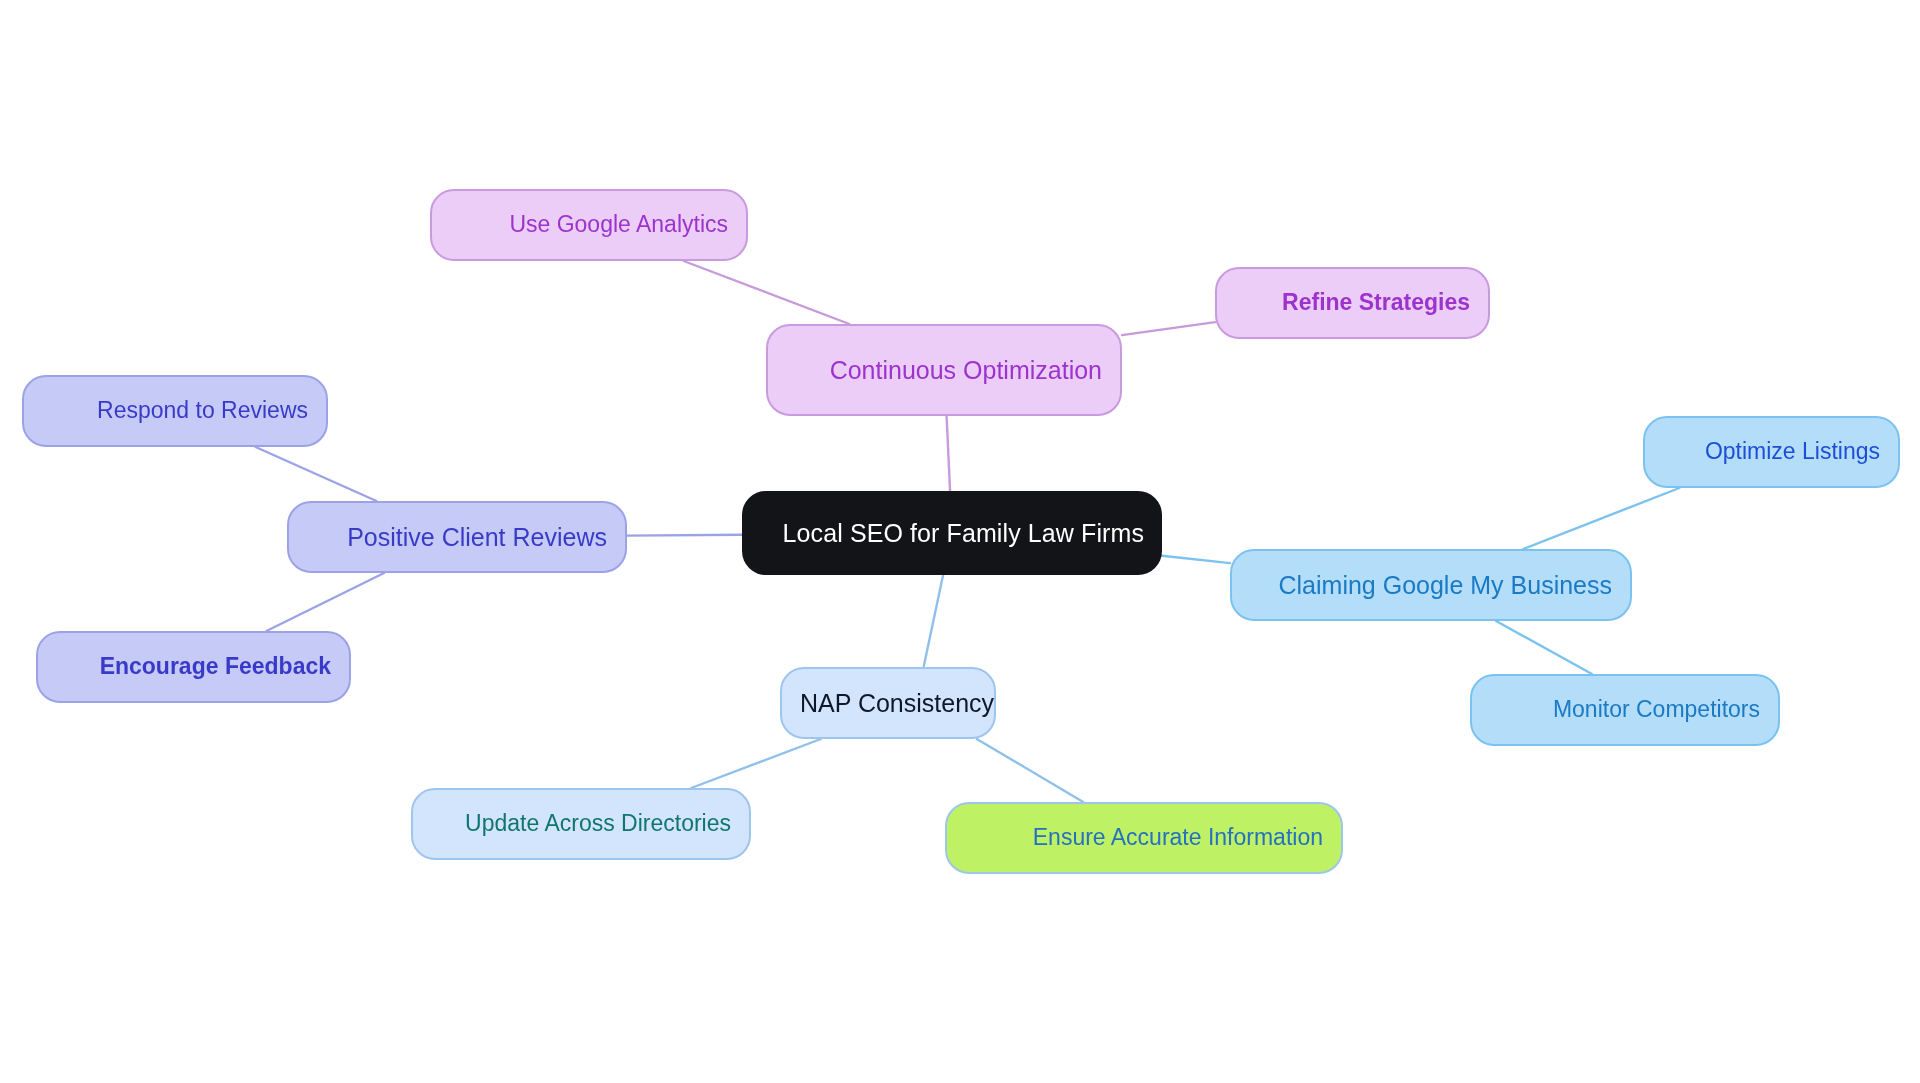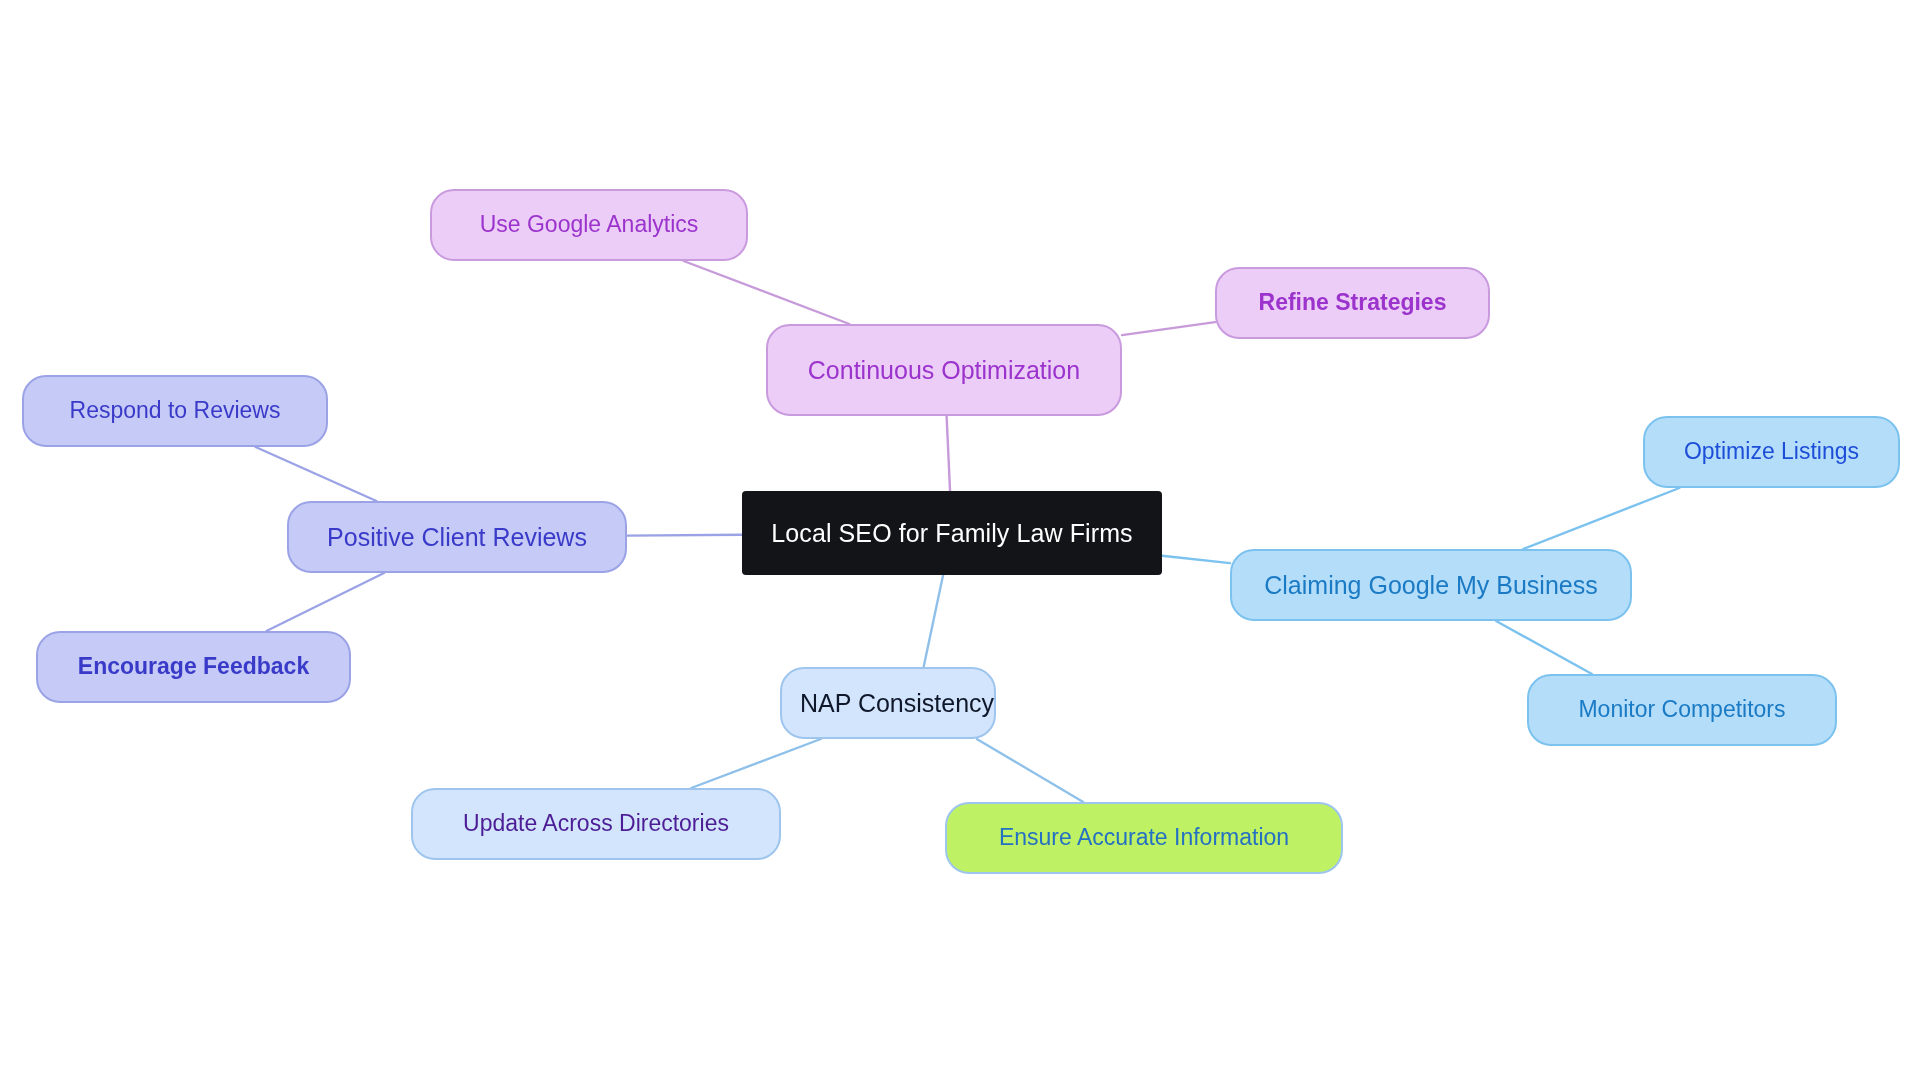--- a/index.html
+++ b/index.html
@@ -32,27 +32,27 @@
   }
   .node {
     position: absolute;
     box-sizing: border-box;
     display: flex;
     align-items: center;
     justify-content: center;
     border-radius: 24px;
     border-style: solid;
     border-width: 2px;
-    text-align: center;
+    text-align: right;
     line-height: 1.2;
     white-space: nowrap;
     padding: 4px 18px;
   }
   .node-root {
-    border-radius: 4px;
+    border-radius: 24px;
     border-width: 0;
     font-size: 25px;
     letter-spacing: 0.1px;
   }
   .node-branch {
     font-size: 25px;
   }
   .node-leaf {
     font-size: 23px;
   }
@@ -100,26 +100,26 @@
       </div>
       <div class="node node-leaf" style="left: 36px; top: 631px; width: 315px; height: 72px; background: rgb(197, 203, 246); color: rgb(58, 58, 201); border-color: rgb(155, 163, 230); font-weight: bold;">
         <span class="node-label">Encourage Feedback</span>
       </div>
       <div class="node node-branch" style="left: 1230px; top: 549px; width: 402px; height: 72px; background: rgb(180, 221, 250); color: rgb(26, 122, 196); border-color: rgb(124, 194, 239);">
         <span class="node-label">Claiming Google My Business</span>
       </div>
       <div class="node node-leaf" style="left: 1643px; top: 416px; width: 257px; height: 72px; background: rgb(180, 221, 250); color: #1d4ed8; border-color: rgb(124, 194, 239);">
         <span class="node-label">Optimize Listings</span>
       </div>
-      <div class="node node-leaf" style="left: 1527px; top: 674px; width: 310px; height: 72px; background: rgb(180, 221, 250); color: rgb(26, 122, 196); border-color: rgb(124, 194, 239);">
+      <div class="node node-leaf" style="left: 1470px; top: 674px; width: 310px; height: 72px; background: rgb(180, 221, 250); color: rgb(26, 122, 196); border-color: rgb(124, 194, 239);">
         <span class="node-label">Monitor Competitors</span>
       </div>
       <div class="node node-branch" style="left: 780px; top: 667px; width: 216px; height: 72px; background: rgb(211, 229, 252); color: #0f172a; border-color: rgb(158, 197, 238);">
         <span class="node-label">NAP Consistency</span>
       </div>
-      <div class="node node-leaf" style="left: 411px; top: 788px; width: 370px; height: 72px; background: rgb(211, 229, 252); color: #4c1d95; border-color: rgb(158, 197, 238);">
+      <div class="node node-leaf" style="left: 411px; top: 788px; width: 340px; height: 72px; background: rgb(211, 229, 252); color: #0f766e; border-color: rgb(158, 197, 238);">
         <span class="node-label">Update Across Directories</span>
       </div>
       <div class="node node-leaf" style="left: 945px; top: 802px; width: 398px; height: 72px; background: #bef264; color: rgb(36, 112, 194); border-color: rgb(158, 197, 238);">
         <span class="node-label">Ensure Accurate Information</span>
       </div>
     </div>
 </div>
 
 </body></html>

